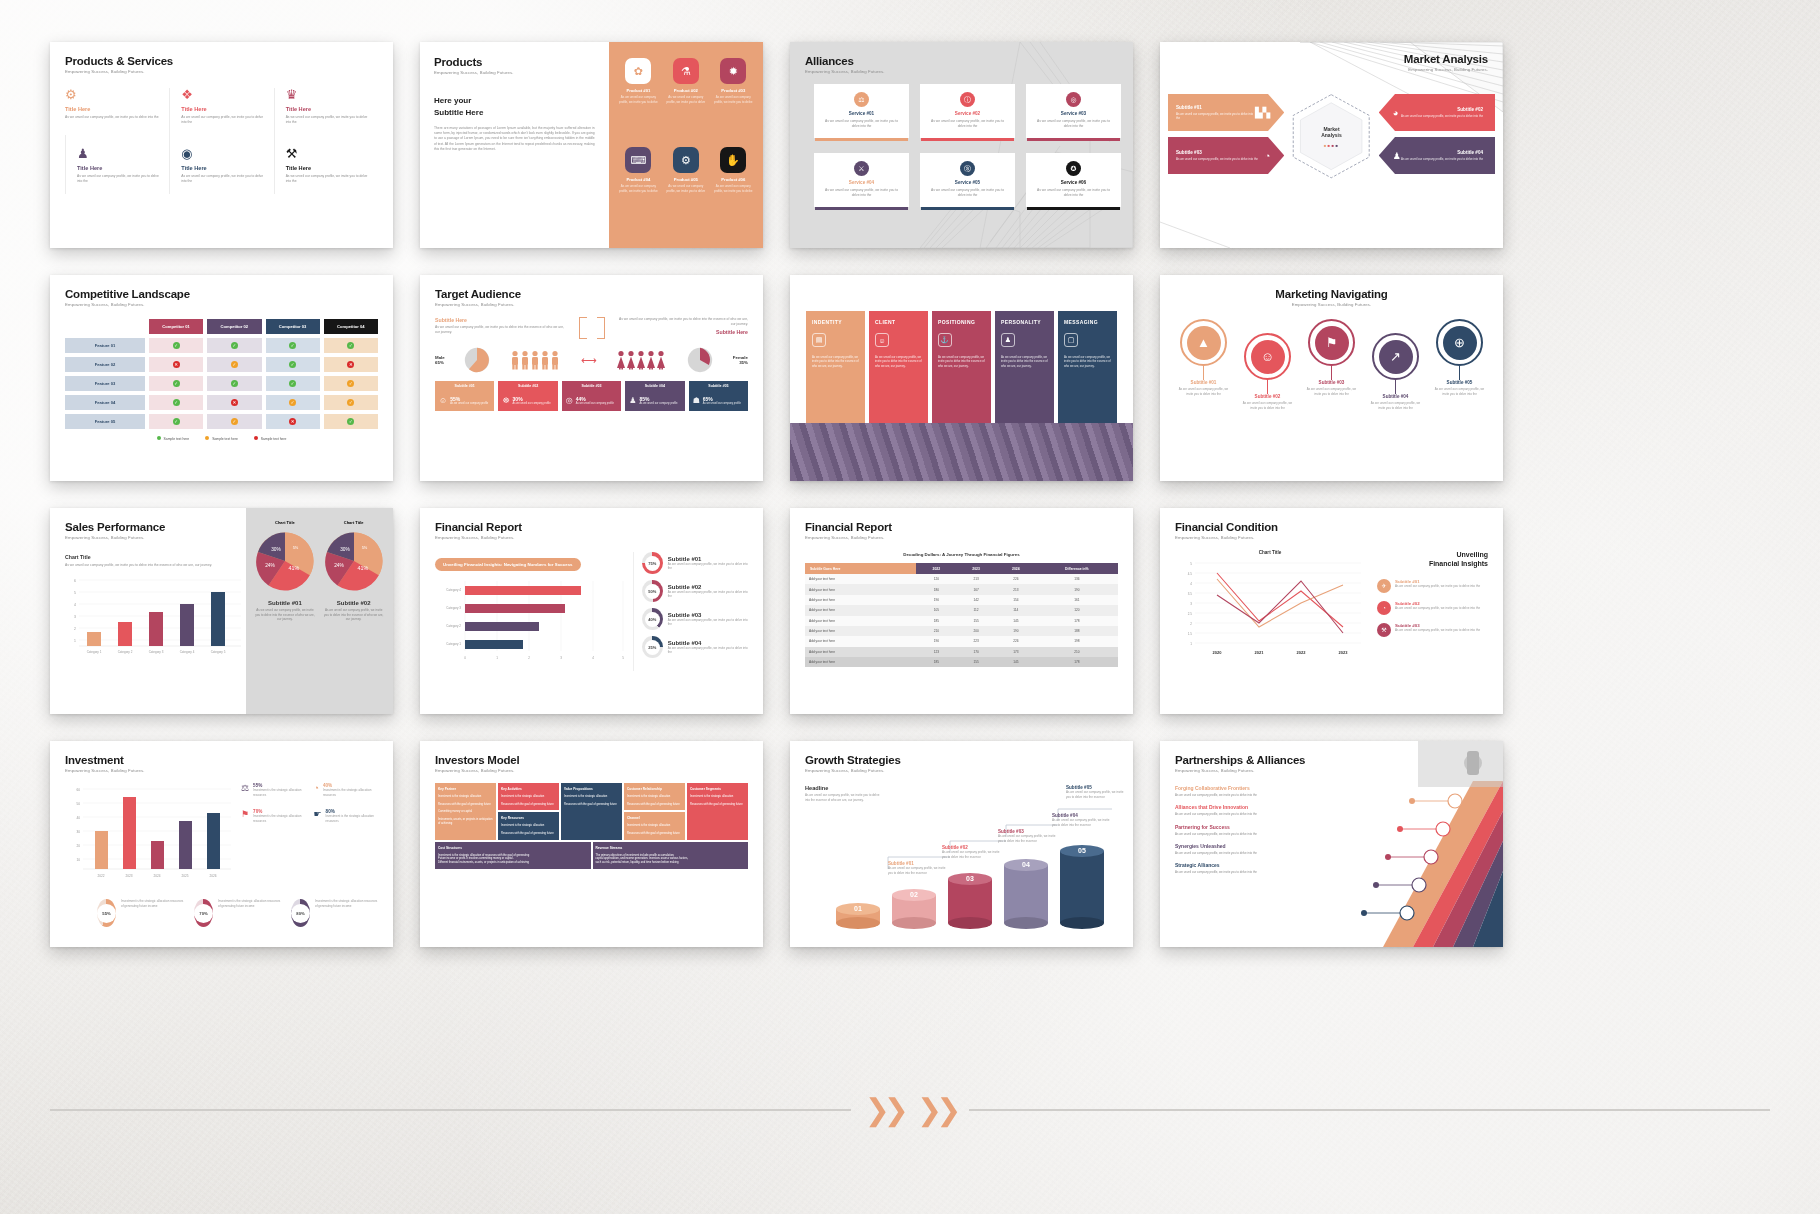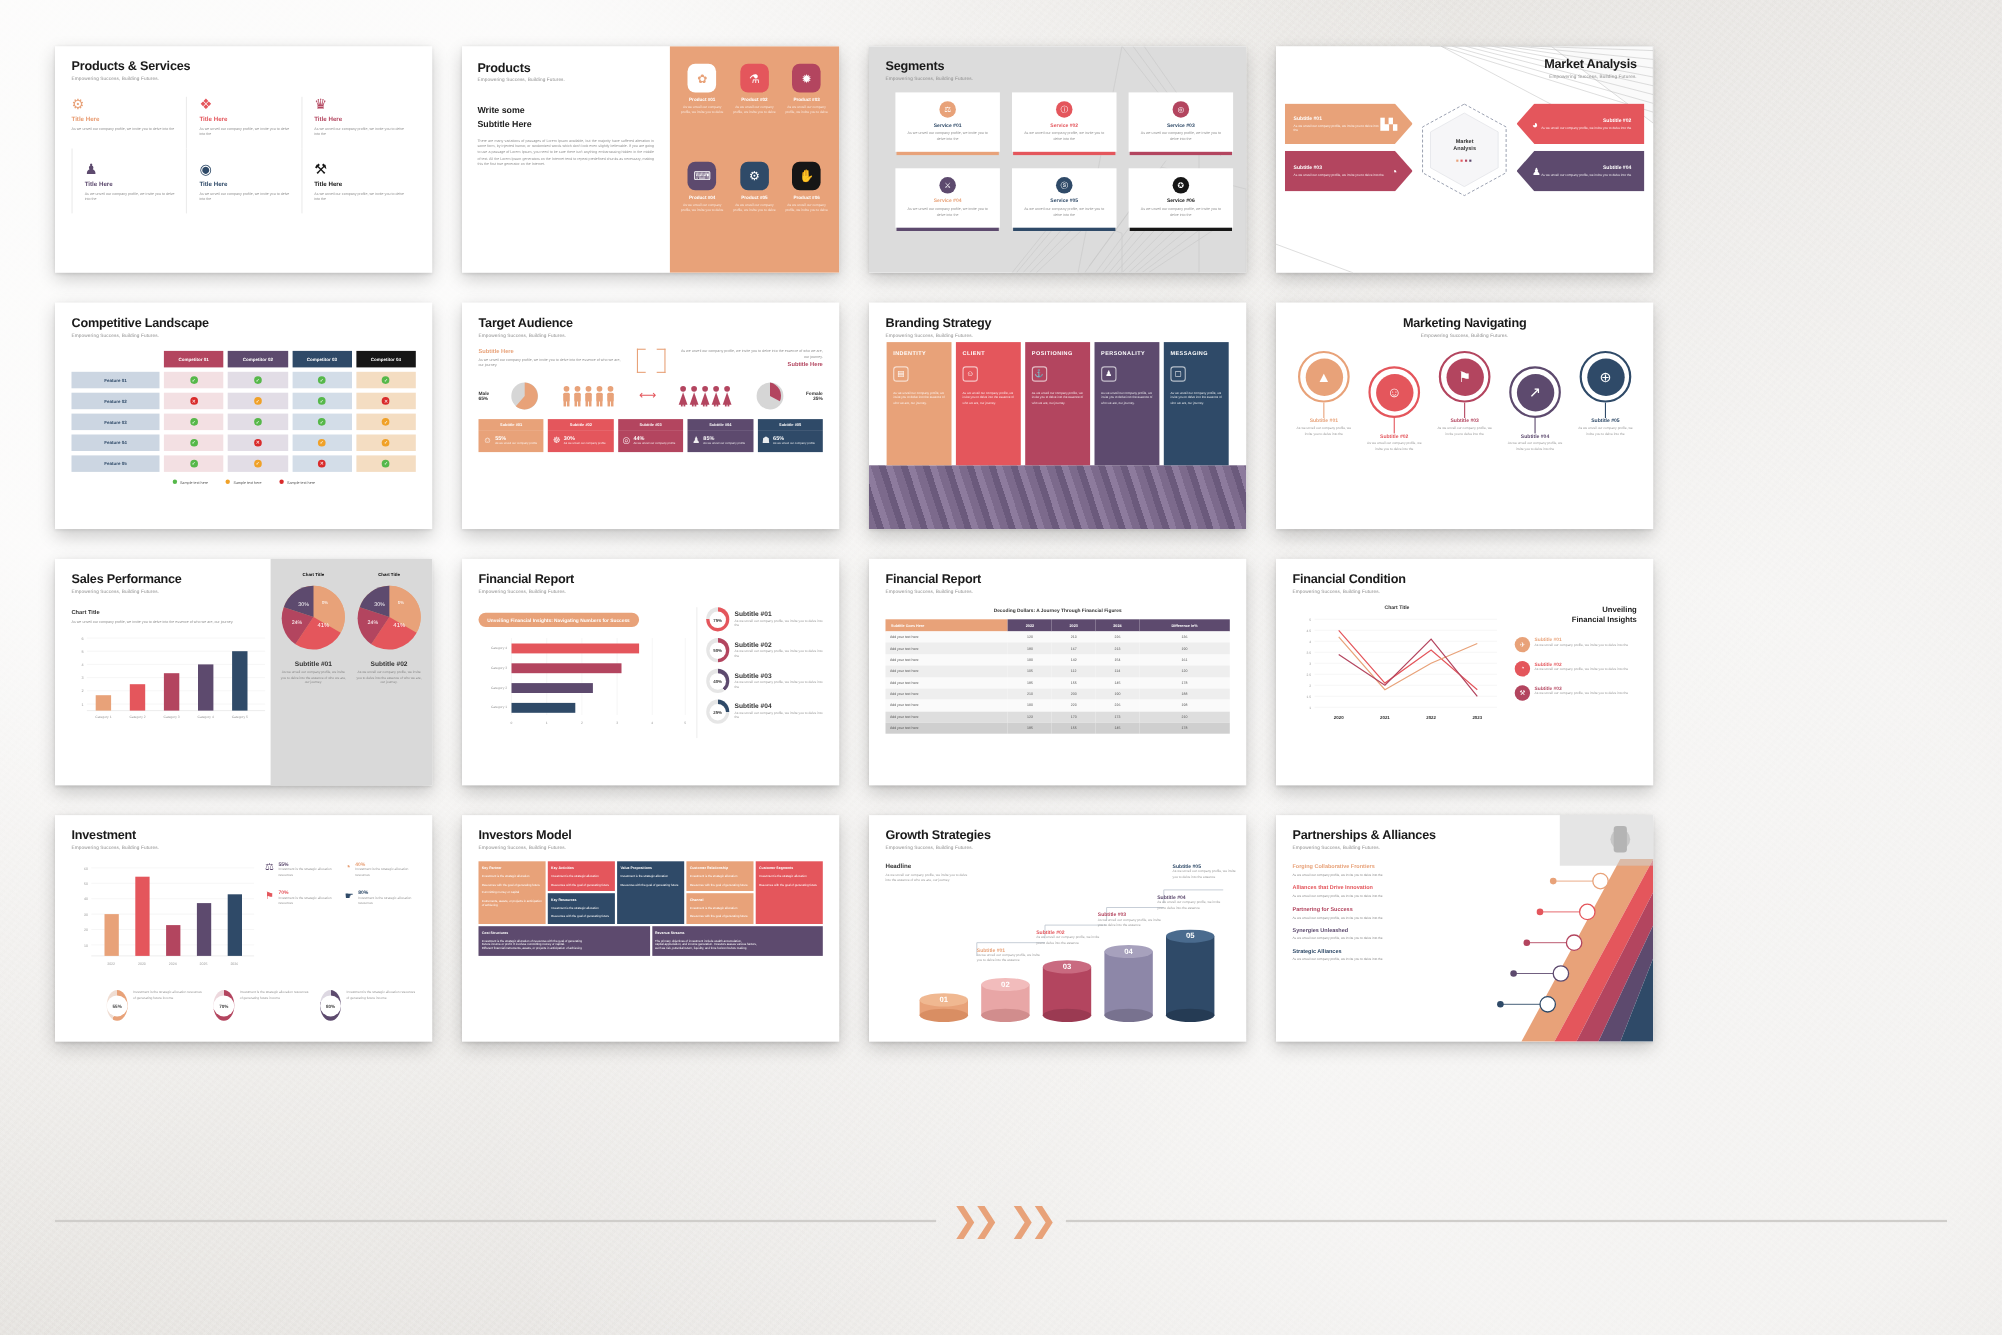--- a/index.html
+++ b/index.html
@@ -188,21 +188,21 @@
           </div>
         </div>
       </div>
     </div>
 
     <div class="slide">
       <div class="pr-left">
         <div class="h1">Products</div>
         <div class="sub">Empowering Success, Building Futures.</div>
         <div style="margin-top:20px;font-size:8px;font-weight:bold;color:#222;line-height:1.45;">
-          <div>Write some</div>
+          <div>Here your</div>
           <div>Subtitle Here</div>
         </div>
         <div class="tiny" style="margin-top:8px;text-align:justify;">There are many variations of passages of Lorem Ipsum available, but the majority have suffered alteration in some form, by injected humor, or randomized words which don't look even slightly believable. If you are going to use a passage of Lorem Ipsum, you need to be sure there isn't anything embarrassing hidden in the middle of text. All the Lorem Ipsum generators on the Internet tend to repeat predefined chunks as necessary, making this the first true generator on the Internet.</div>
       </div>
       <div class="pr-right">
         <div class="pr-item">
           <div class="pr-chip" style="background:#ffffff;color:#e8a279">✿</div>
           <div class="pr-name">Product #01</div>
           <div class="pr-desc">As we unveil our company profile, we invite you to delve</div>
         </div>
@@ -253,21 +253,21 @@
           <path d="M248 206 L318 154"></path>
             <path d="M254 206 L324 160"></path>
           <path d="M130 206 L175 150 L230 170 L230 206Z"></path>
           <path d="M134 206 L179 152"></path>
             <path d="M140 206 L185 156"></path>
           <path d="M146 206 L191 160"></path>
             <path d="M152 206 L197 164"></path>
         </g>
       </svg>
       <div class="pad" style="position:relative">
-        <div class="h1">Segments</div>
+        <div class="h1">Alliances</div>
         <div class="sub">Empowering Success, Building Futures.</div>
       </div>
       <div class="sv-grid">
         <div class="sv-card" style="box-shadow:0 4px 0 -1px #e8a279">
           <div class="sv-circ" style="background:#e8a279">⚖</div>
           <div class="sv-t" style="color:#2f4a68">Service #01</div>
           <div class="tiny">As we unveil our company profile, we invite you to delve into the</div>
         </div>
         <div class="sv-card" style="box-shadow:0 4px 0 -1px #e4565c">
           <div class="sv-circ" style="background:#e4565c">ⓘ</div>
@@ -576,24 +576,20 @@
                   <div class="ta-txt">As we unveil our company profile</div>
                 </div>
             </div>
           </div>
         </div>
       </div>
     </div>
 
     <div class="slide">
       <div style="position:absolute;left:0;right:0;bottom:0;height:58px;background:repeating-linear-gradient(72deg,#7c6a8c 0 7px,#6b5a7c 7px 13px,#8d7b9d 13px 19px);"></div>
-      <div class="pad" style="position:relative">
-        <div class="h1">Branding Strategy</div>
-        <div class="sub">Empowering Success, Building Futures.</div>
-      </div>
       <div class="br-cols">
         <div class="br-col" style="background:#e8a279">
           <div class="br-ct">INDENTITY</div>
           <div class="br-ic">▤</div>
           <div class="br-cd">As we unveil our company profile, we invite you to delve into the essence of who we are, our journey.</div>
         </div>
         <div class="br-col" style="background:#e4565c">
           <div class="br-ct">CLIENT</div>
           <div class="br-ic">☺</div>
           <div class="br-cd">As we unveil our company profile, we invite you to delve into the essence of who we are, our journey.</div>

